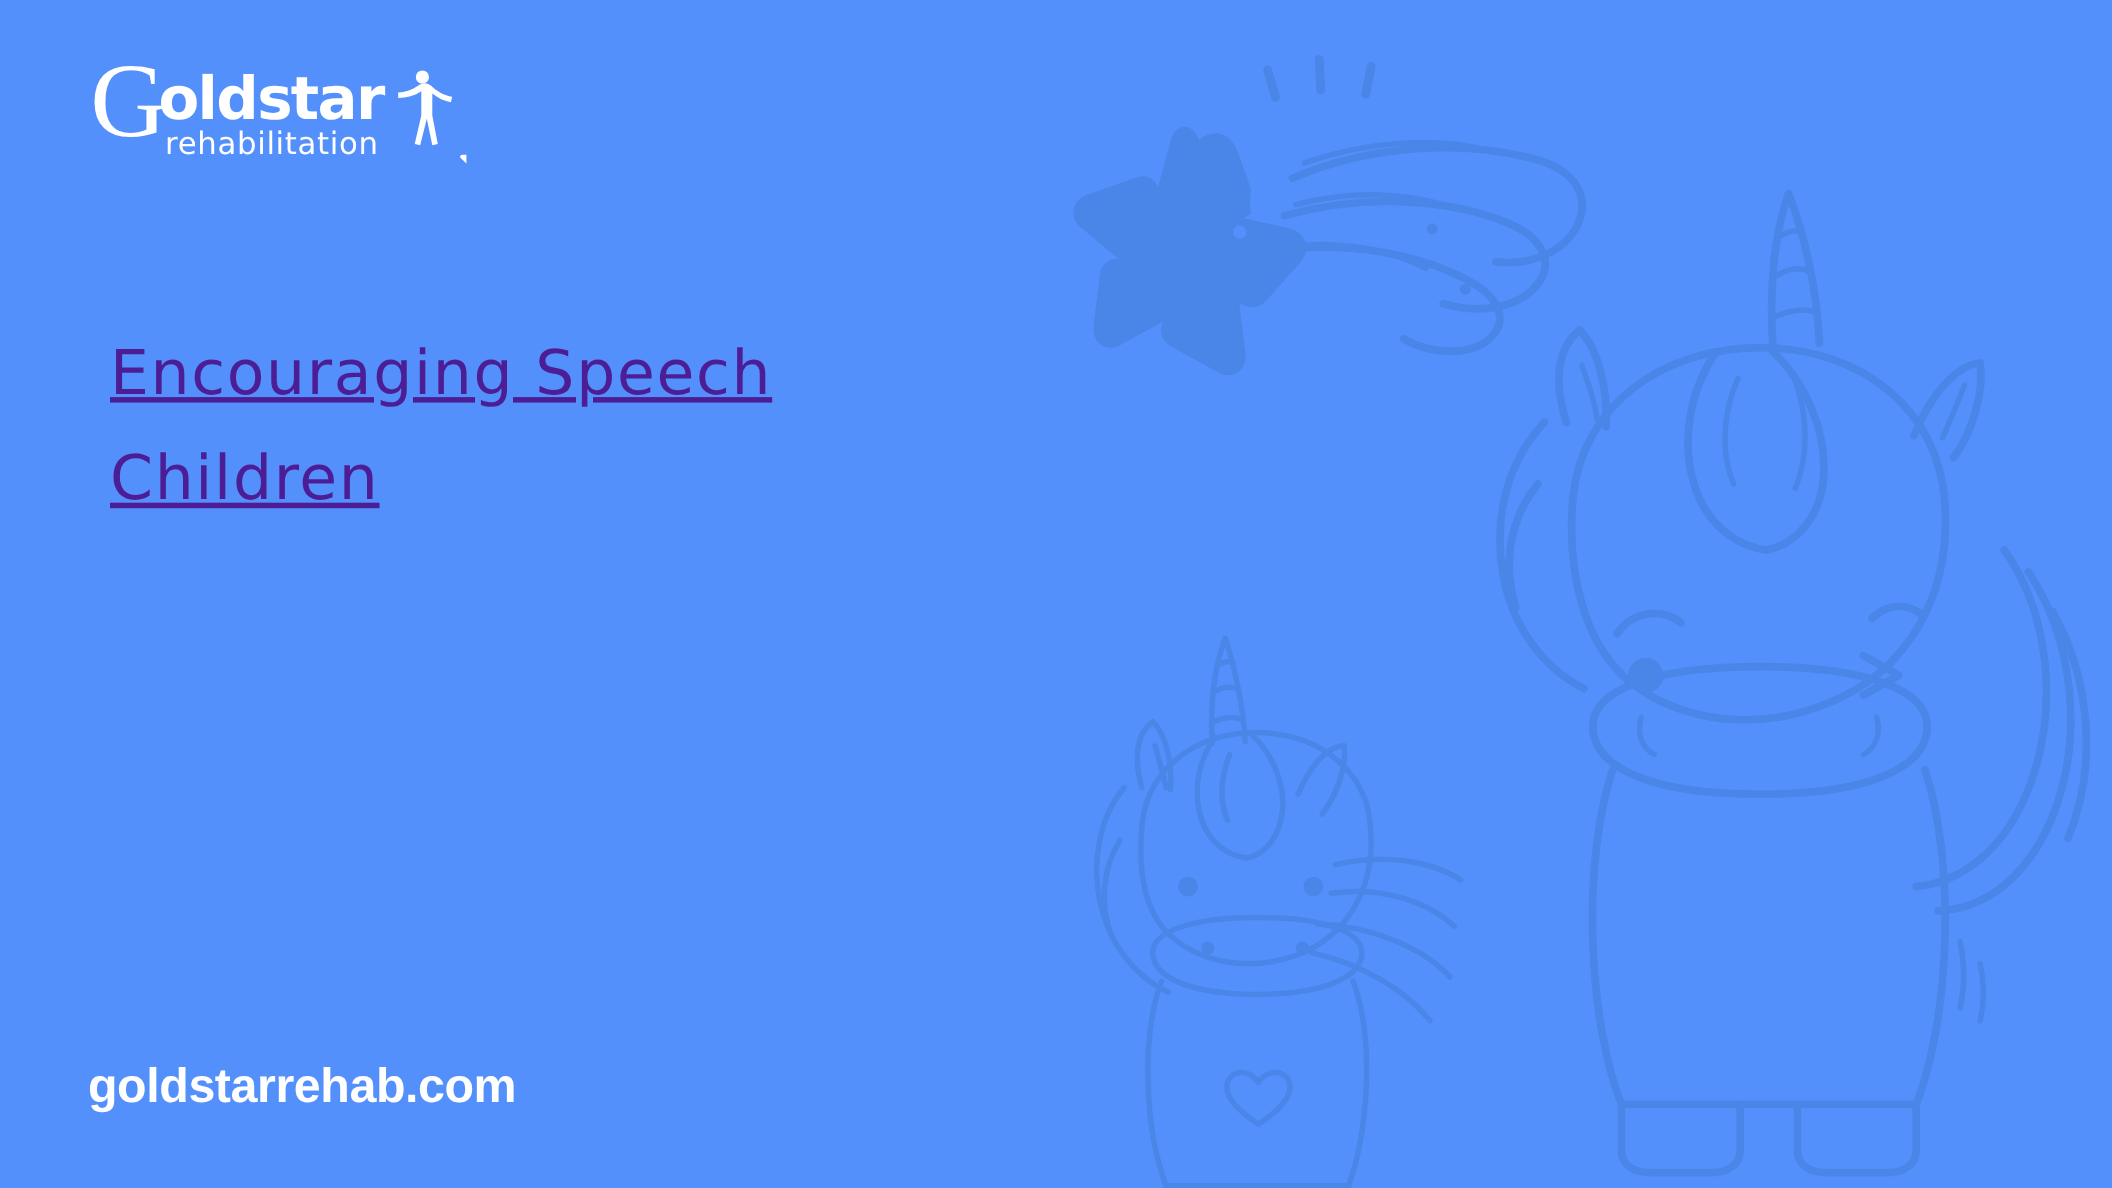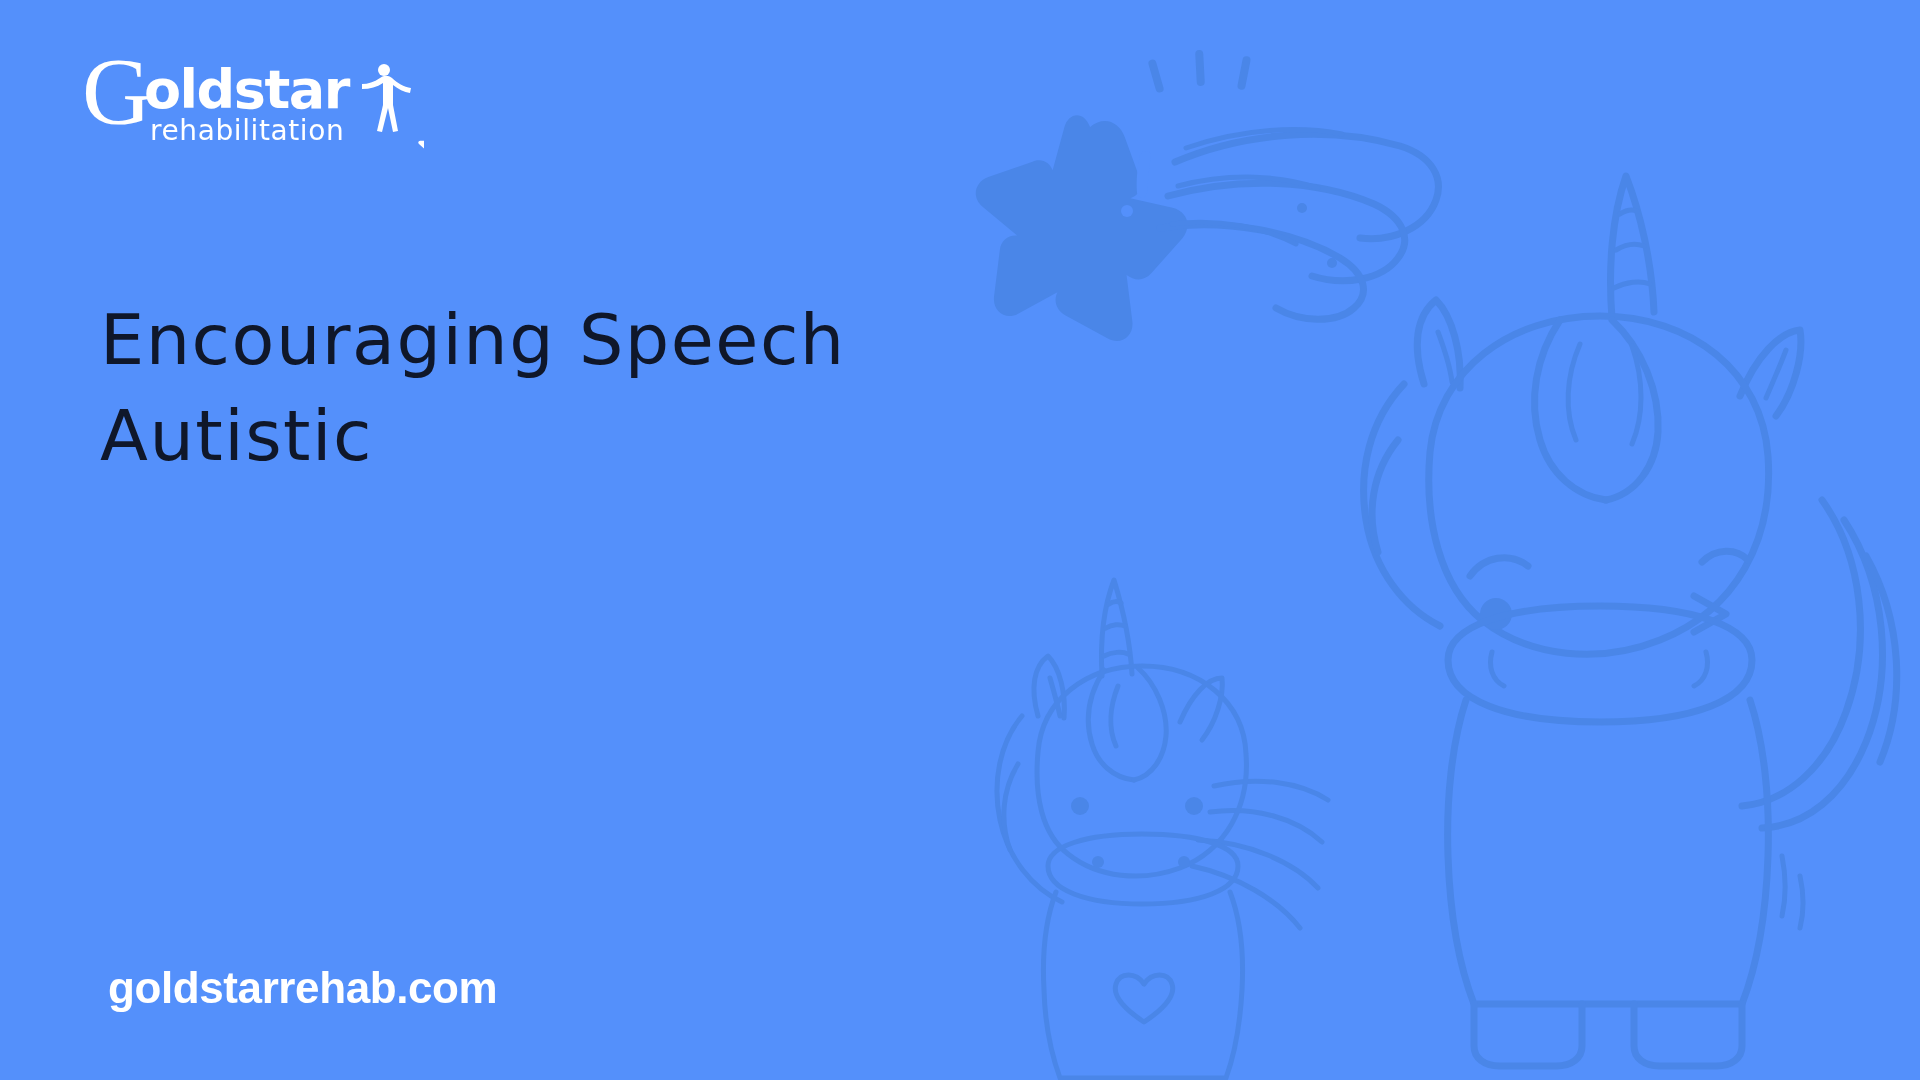--- a/index.html
+++ b/index.html
@@ -30,40 +30,40 @@
     width:340px; height:105px;
   }
   #logo svg { display:block; width:100%; height:100%; }
 
   
   #headline {
     position:absolute;
     left:100px;
     top:292px;
     width:1020px;
-    color:#0f172a;
+    color:#4c1d95;
     font-family:"DejaVu Sans", sans-serif;
-    font-size:70px;
+    font-size:56px;
     line-height:96px;
     letter-spacing:1.5px;
     font-weight:400;
+    text-decoration:underline;
   }
   #headline .ln { display:block; white-space:nowrap; }
 
   
   #footer-url {
     position:absolute;
     left:80px;
     top:963px;
     color:#ffffff;
     font-family:"Liberation Sans", sans-serif;
     font-weight:700;
     font-size:44px;
     letter-spacing:-0.4px;
-    margin-left:28px;
   }
 </style>
 </head>
 <body>
 
 <div id="stage">
 
   <div id="artwork">
     <svg viewBox="0 0 1920 1080" xmlns="http://www.w3.org/2000/svg">
       <defs>
@@ -242,18 +242,18 @@
       <g fill="#ffffff">
         <path d="M284 34 l6 16 17 1 -13 11 4 17 -14 -10 -15 9 5 -16 -13 -12 17 0 z" fill="none" stroke="#ffffff" stroke-width="3" stroke-linejoin="round" transform="translate(10,34) scale(1.25)"></path>
         <circle cx="300" cy="24" r="6"></circle>
         <path d="M296 32 c-6 4 -12 6 -18 6 l0 5 c8 0 15 -2 21 -6 l0 22 -6 26 5 1 6 -24 5 24 5 -1 -5 -26 0 -20 c5 4 11 7 17 8 l1 -5 c-7 -1 -14 -5 -19 -10 -4 -3 -8 -3 -12 0 z"></path>
       </g>
     </svg>
   </div>
 
   <h1 id="headline">
     <span class="ln">Encouraging Speech</span>
-    <span class="ln">Autistic</span>
+    <span class="ln">Children</span>
   </h1>
 
   <div id="footer-url">goldstarrehab.com</div>
 
 </div>
 
 </body></html>

